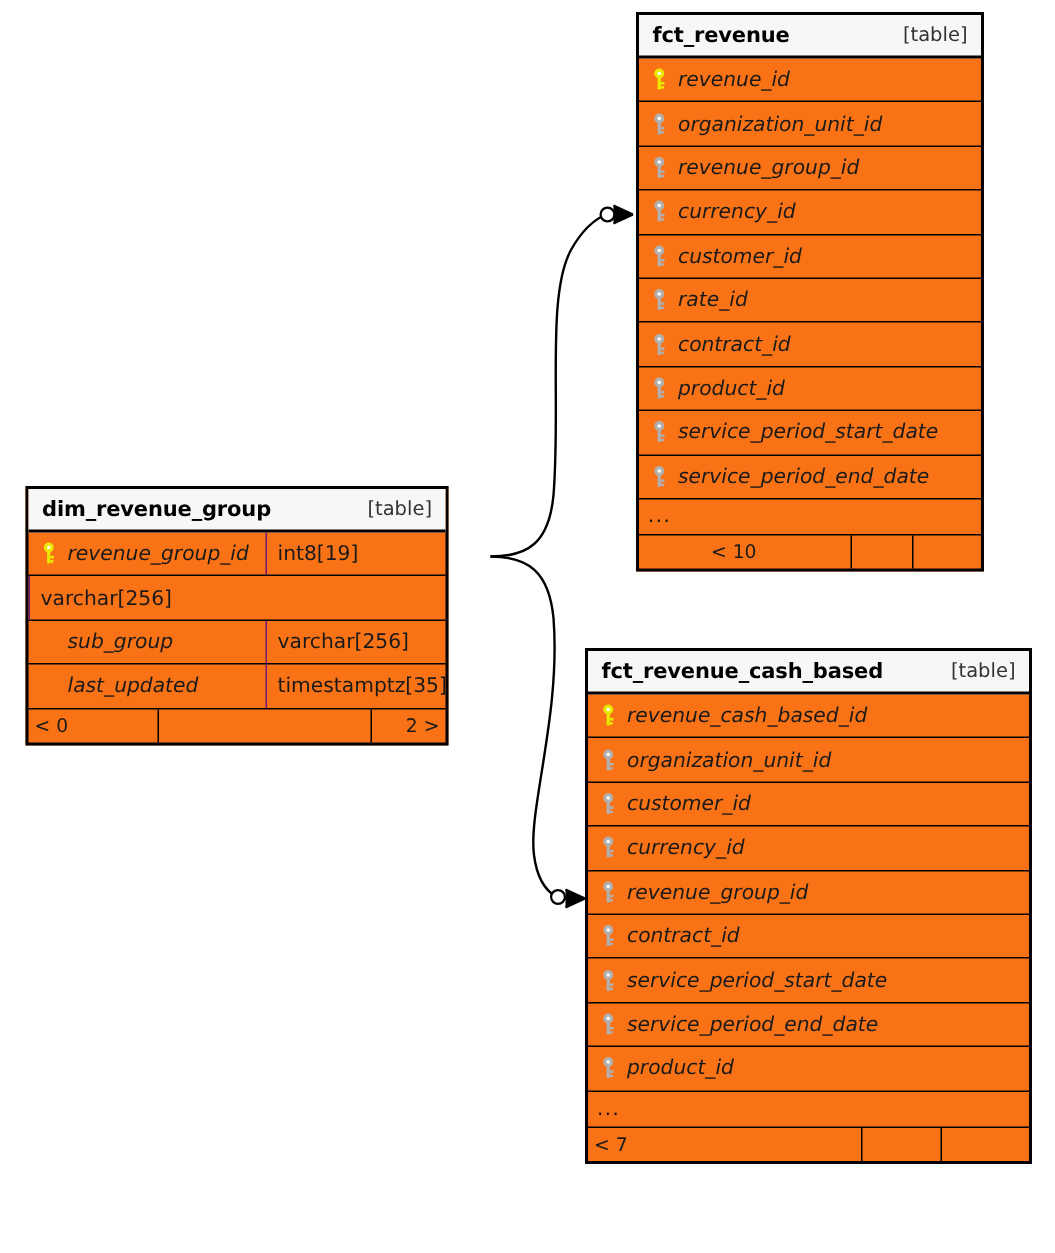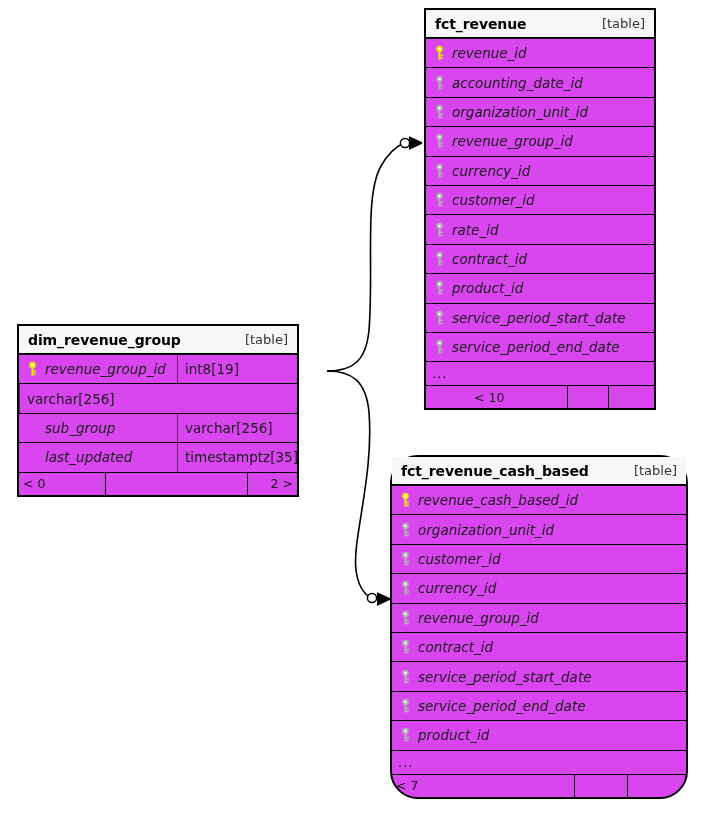--- a/index.html
+++ b/index.html
@@ -28,21 +28,21 @@
     left: 0; top: 0;
     width: 703px;
     height: 835px;
     pointer-events: none;
   }
 
   
   .table-box {
     position: absolute;
     border: 2px solid #000000;
-    background: #d946ef;
+    background: #f97316;
     box-sizing: border-box;
     font-size: 13.5px;
     color: #1a1a1a;
   }
 
   .tbl-header {
     display: flex;
     align-items: center;
     justify-content: space-between;
     background: #f7f7f7;
@@ -201,34 +201,20 @@
           <div class="cell-name">
             <span class="keyicon">
               <svg width="13" height="16" viewBox="0 0 13 16">
                 <circle cx="6.5" cy="4" r="3.3" fill="#b0b0b0"></circle>
                 <circle cx="6.5" cy="4" r="1.2" fill="#ffffff"></circle>
                 <rect x="5.4" y="6.4" width="2.2" height="8.2" fill="#b0b0b0"></rect>
                 <rect x="7.6" y="9.6" width="2.4" height="1.7" fill="#b0b0b0"></rect>
                 <rect x="7.6" y="12.4" width="2.0" height="1.7" fill="#b0b0b0"></rect>
               </svg>
             </span>
-            <span class="col-label">accounting_date_id</span>
-          </div>
-        </div>
-        <div class="tbl-row">
-          <div class="cell-name">
-            <span class="keyicon">
-              <svg width="13" height="16" viewBox="0 0 13 16">
-                <circle cx="6.5" cy="4" r="3.3" fill="#b0b0b0"></circle>
-                <circle cx="6.5" cy="4" r="1.2" fill="#ffffff"></circle>
-                <rect x="5.4" y="6.4" width="2.2" height="8.2" fill="#b0b0b0"></rect>
-                <rect x="7.6" y="9.6" width="2.4" height="1.7" fill="#b0b0b0"></rect>
-                <rect x="7.6" y="12.4" width="2.0" height="1.7" fill="#b0b0b0"></rect>
-              </svg>
-            </span>
             <span class="col-label">organization_unit_id</span>
           </div>
         </div>
         <div class="tbl-row">
           <div class="cell-name">
             <span class="keyicon">
               <svg width="13" height="16" viewBox="0 0 13 16">
                 <circle cx="6.5" cy="4" r="3.3" fill="#b0b0b0"></circle>
                 <circle cx="6.5" cy="4" r="1.2" fill="#ffffff"></circle>
                 <rect x="5.4" y="6.4" width="2.2" height="8.2" fill="#b0b0b0"></rect>
@@ -396,21 +382,21 @@
           </div>
         </div>
         <div class="row-footer">
           <div class="fcell left" style="width: 31%;">&lt; 0</div>
           <div class="fcell left" style="width: 51%;"></div>
           <div class="fcell right" style="width: 18%;">2 &gt;</div>
         </div>
       </div>
   </div>
 
-  <div class="table-box" id="tbl-fct_revenue_cash_based" style="left:390px; top:455px; width:298px;border-radius:28px;">
+  <div class="table-box" id="tbl-fct_revenue_cash_based" style="left:390px; top:432px; width:298px;">
 
     <div class="tbl-header">
       <span class="tbl-name">fct_revenue_cash_based</span>
       <span class="tbl-tag">[table]</span>
     </div>
 
     <div>
 
     <div class="tbl-row">
           <div class="cell-name">

